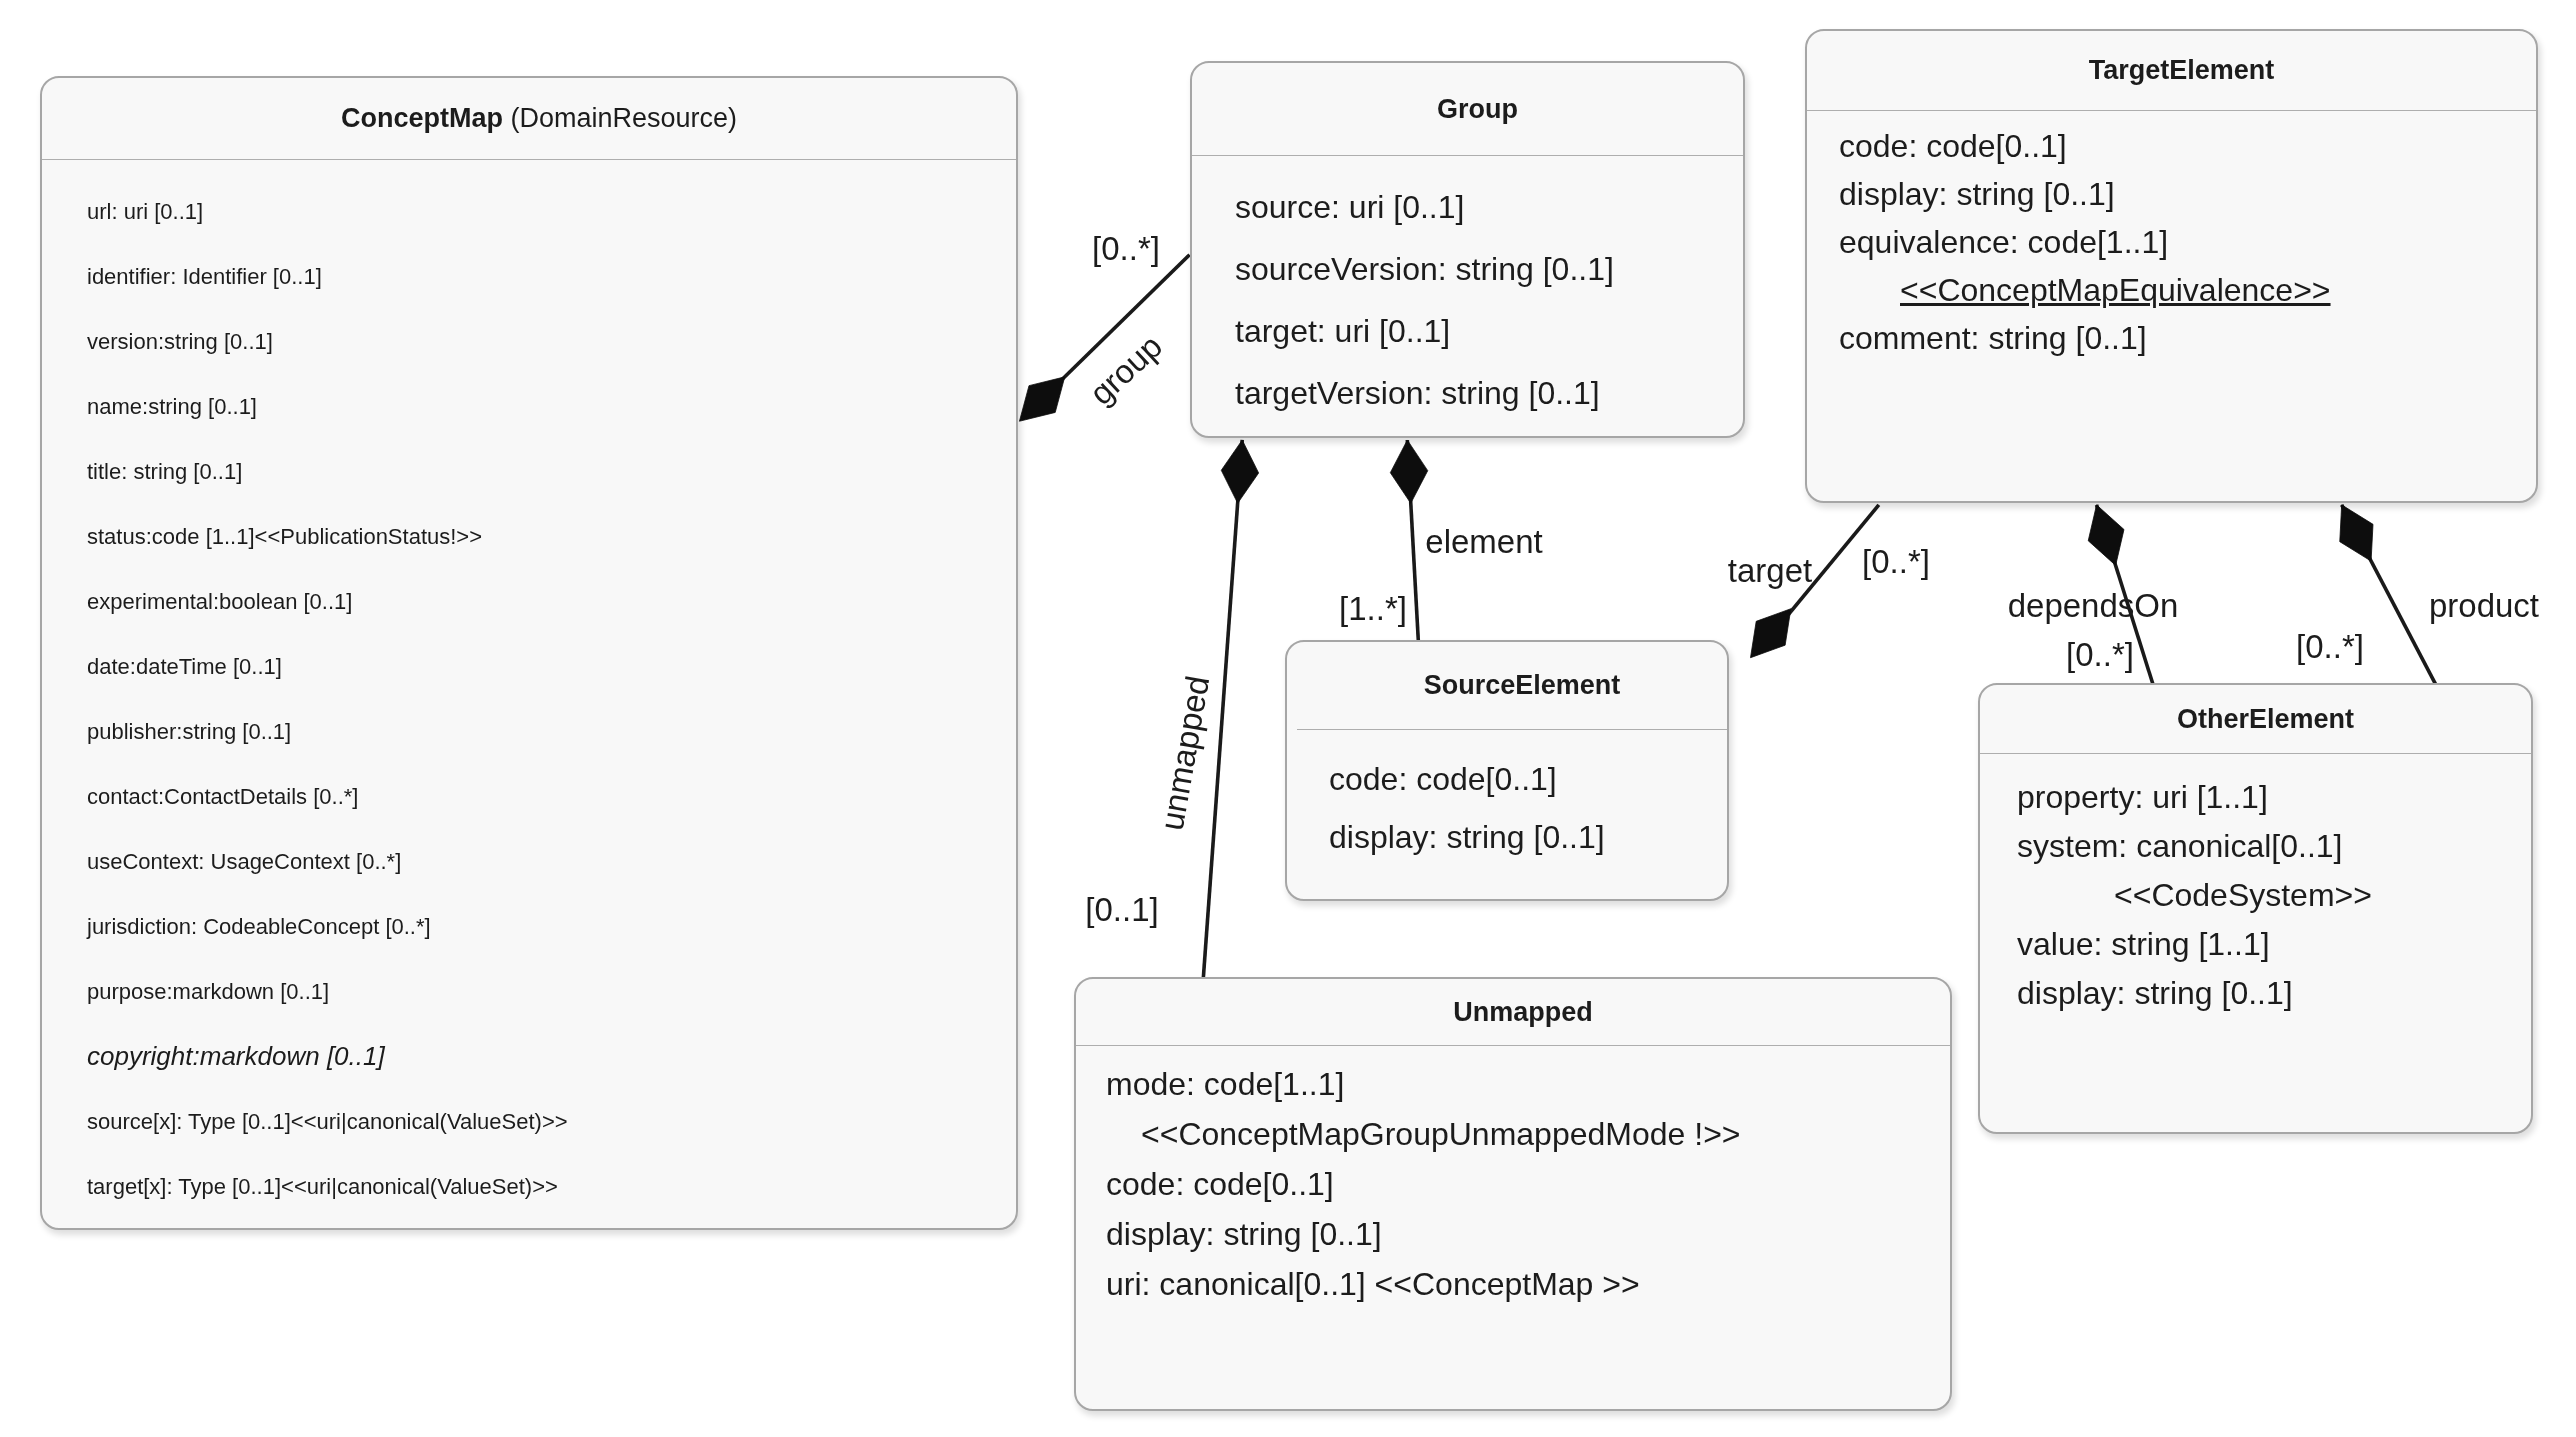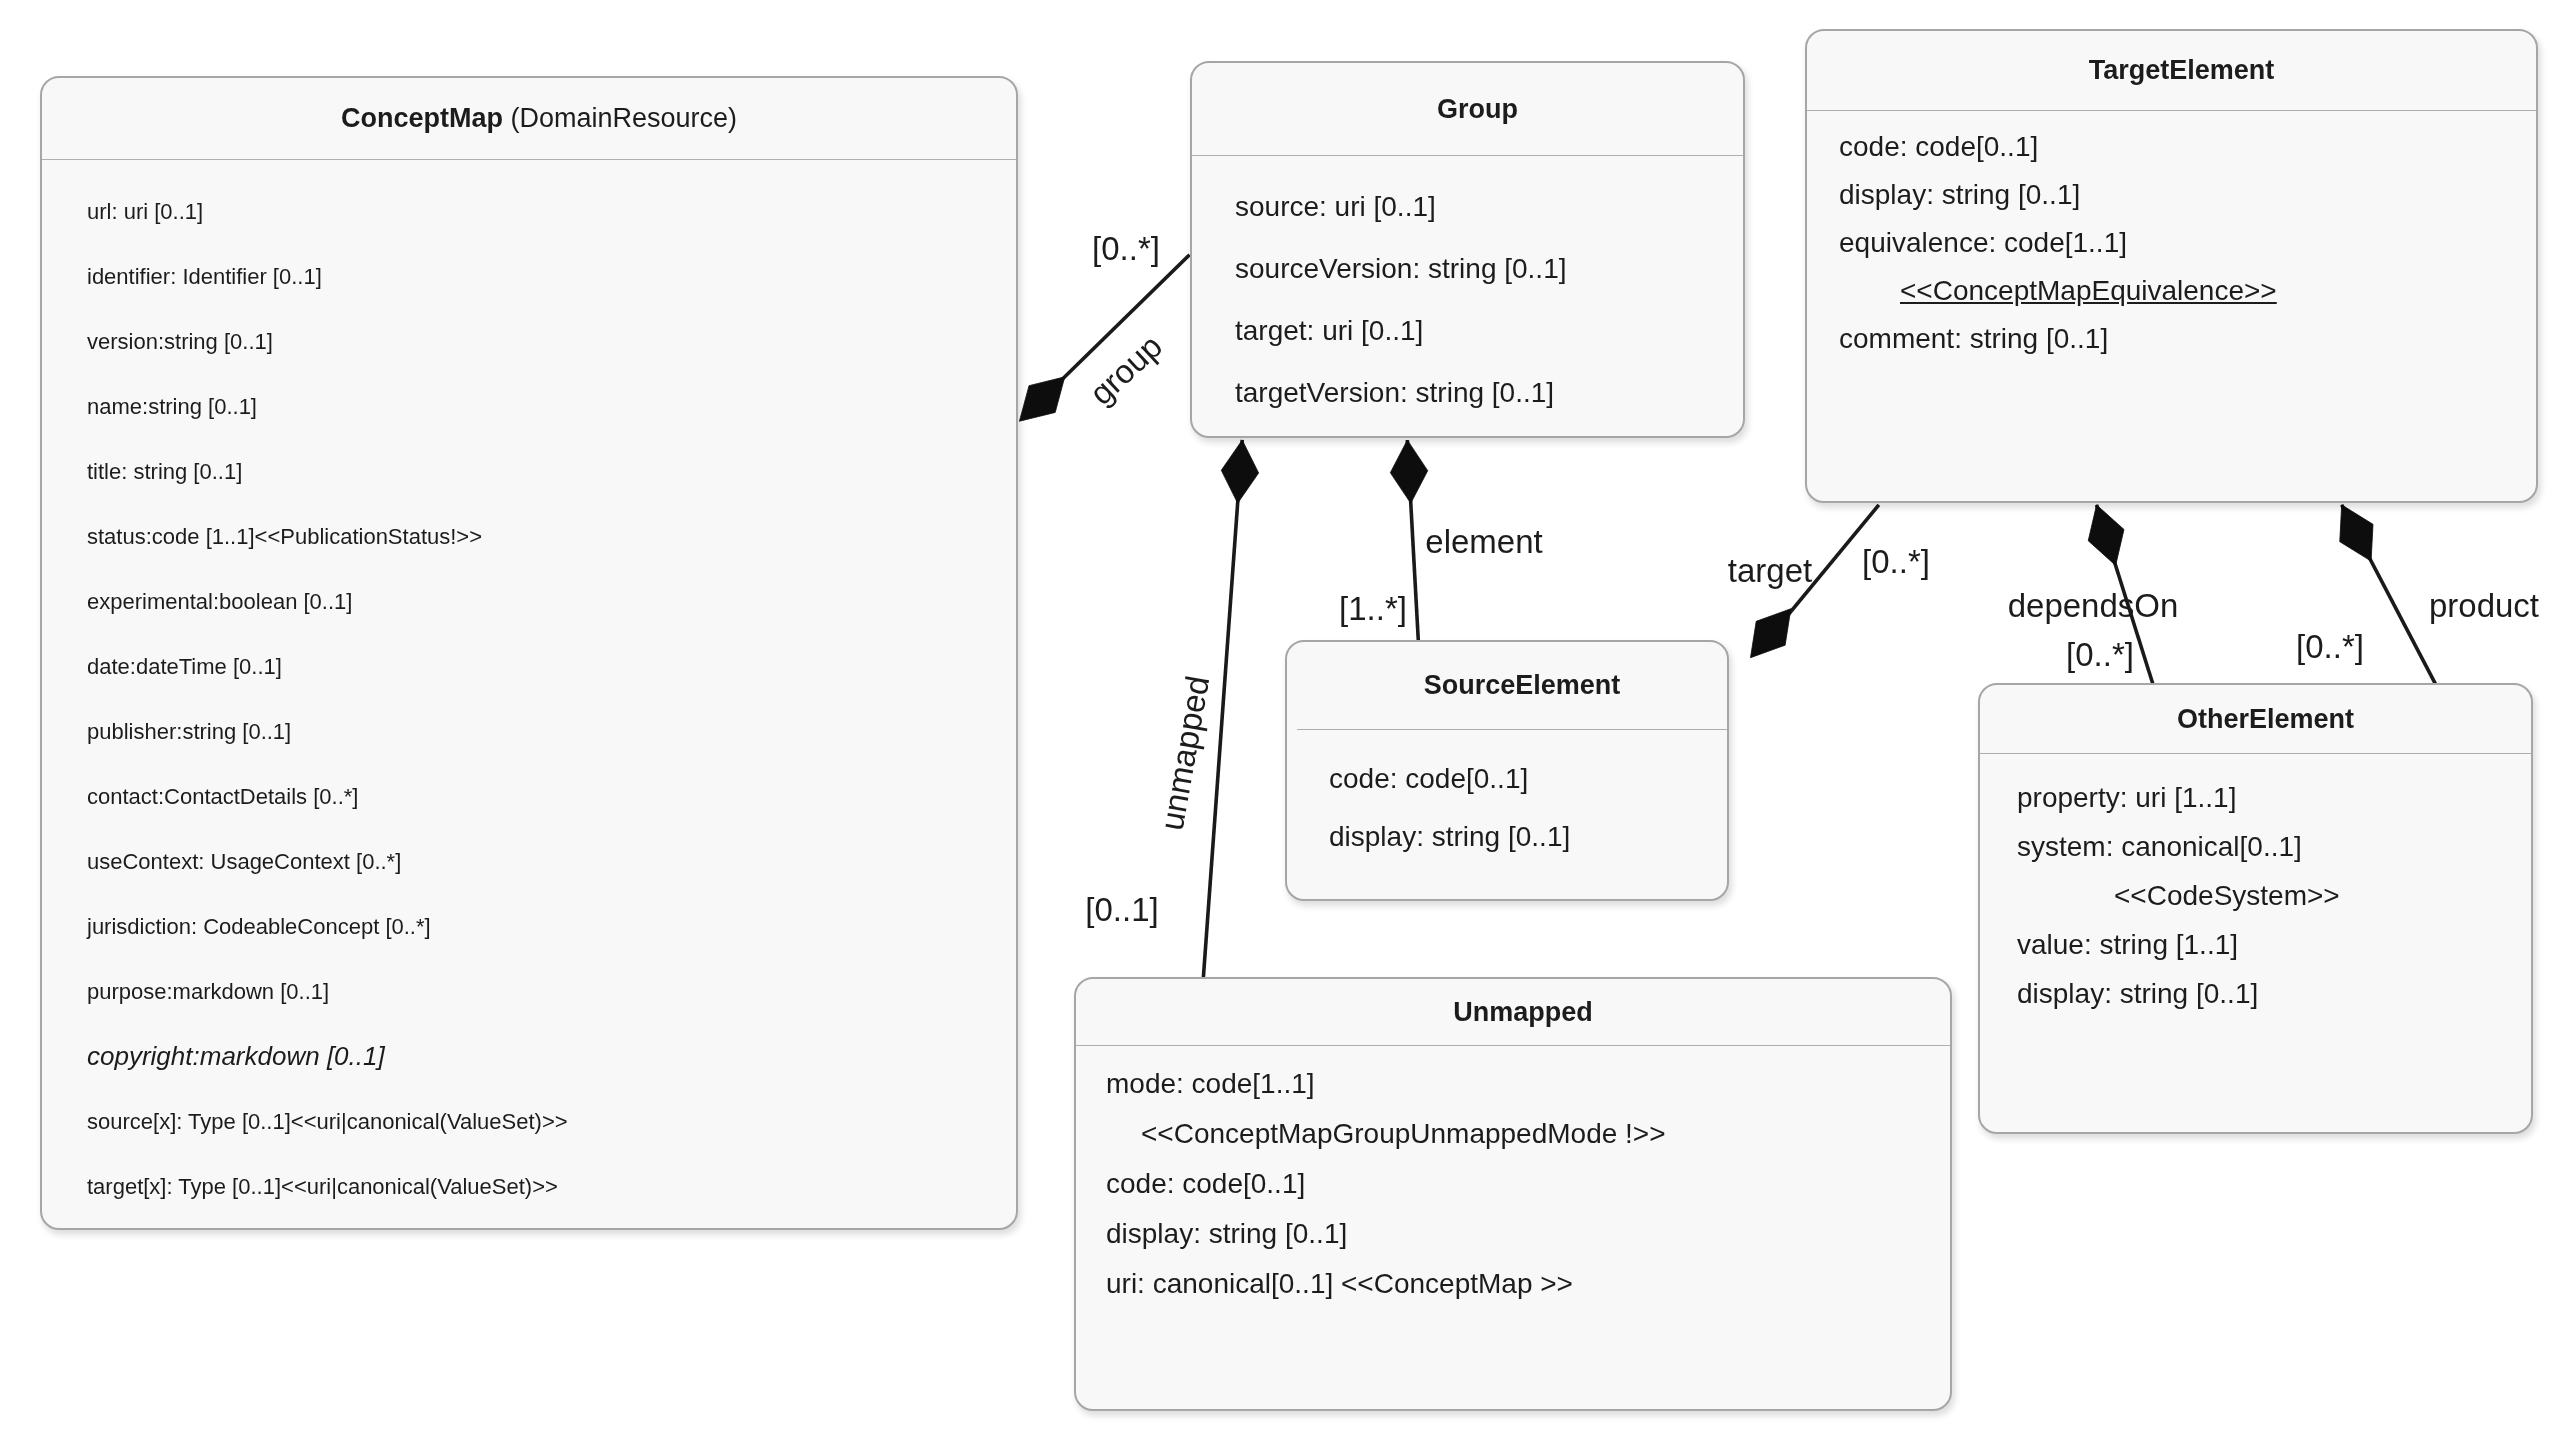--- a/index.html
+++ b/index.html
@@ -47,21 +47,21 @@
     font-weight: bold;
     white-space: pre;
     padding-left: 20px;
   }
   .uml-title .normal { font-weight: normal; }
   .uml-body { box-sizing: border-box; }
   .attr {
     display: flex;
     align-items: center;
     white-space: pre;
-    font-size: 28px;
+    font-size: 32px;
   }
   
   #box-conceptmap { left: 40px;  top: 76px;  width: 978px; height: 1154px; }
   #box-conceptmap .uml-title { height: 81px; }
   #box-conceptmap .uml-body  { padding: 19px 7.2px 0 45px; }
   #box-conceptmap .attr { height: 65px; font-size: 22px; }
   #box-conceptmap .attr.small { font-size: 26px; font-style: italic; }
 
   #box-group { left: 1190px; top: 61px; width: 555px; height: 377px; }
   #box-group .uml-title { height: 92px; }

